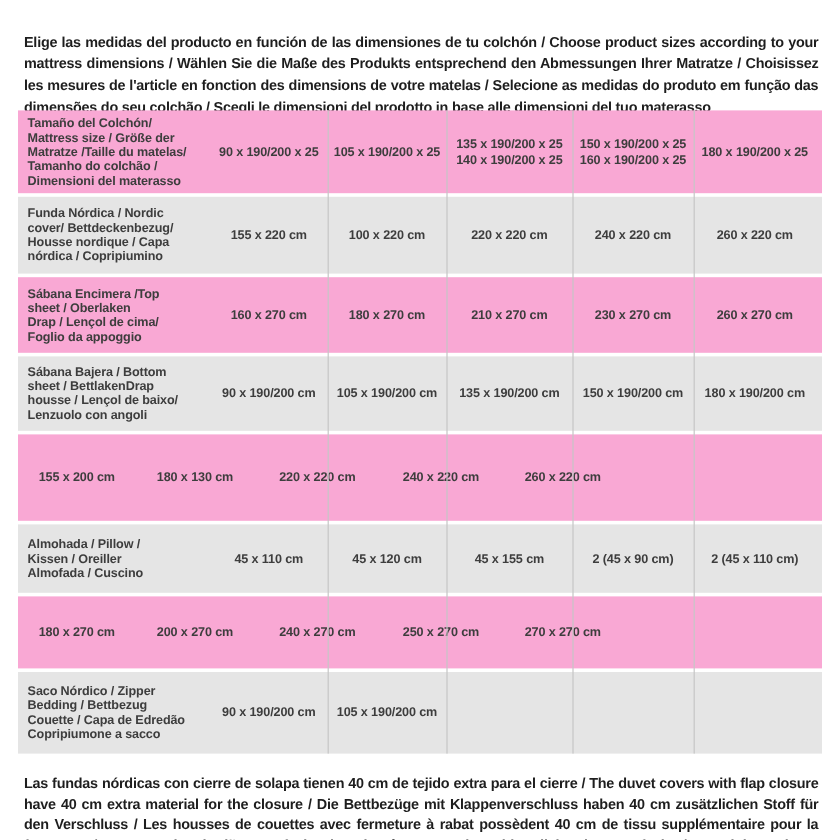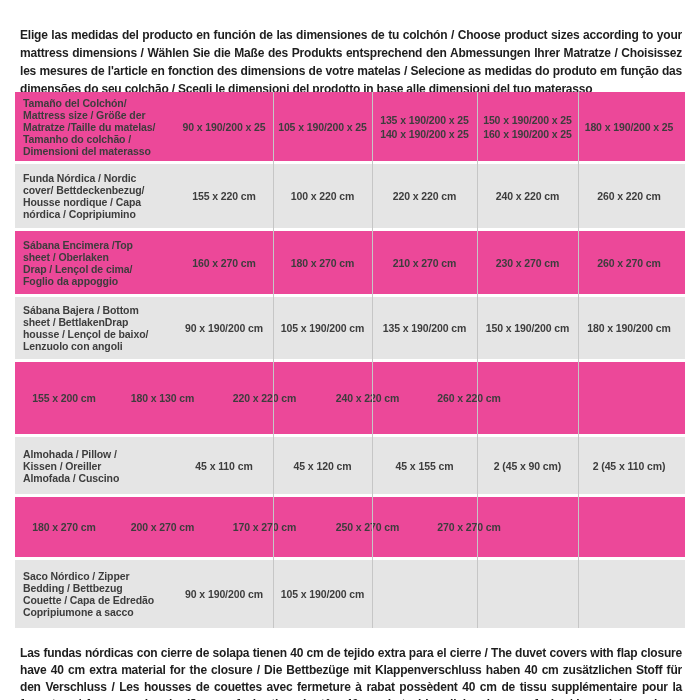--- a/index.html
+++ b/index.html
@@ -12,21 +12,21 @@
   }
   .intro-text{
     position:absolute;left:20px;top:14px;width:662px;
     font-size:12px;font-weight:bold;color:#1e1e1e;
     line-height:18px;text-align:justify;letter-spacing:-0.2px;
   }
   .size-table{
     position:absolute;left:15px;top:92px;width:670px;
   }
   .t-row{display:flex;margin-bottom:3px;}
-  .t-row.shaded{background:#ec4899;}
+  .t-row.shaded{background:#f9a8d4;}
   .t-row.plain{background:#e5e5e5;}
   .label-cell{
     width:160px;box-sizing:border-box;
     display:flex;align-items:center;
     padding-left:8px;padding-right:2px;
     font-size:10.5px;font-weight:bold;line-height:12px;
     color:#3d3d3d;white-space:pre-line;letter-spacing:-0.1px;
   }
   .data-cell{
     box-sizing:border-box;
@@ -126,21 +126,21 @@
       <div class="data-cell c1">45 x 110 cm</div>
       <div class="data-cell c2">45 x 120 cm</div>
       <div class="data-cell c3">45 x 155 cm</div>
       <div class="data-cell c4">2 (45 x 90 cm)</div>
       <div class="data-cell c5">2 (45 x 110 cm)</div>
     </div>
 
     <div class="t-row shaded rh6">
       <div class="data-cell c1">180 x 270 cm</div>
       <div class="data-cell c2">200 x 270 cm</div>
-      <div class="data-cell c3">170 x 270 cm</div>
+      <div class="data-cell c3">240 x 270 cm</div>
       <div class="data-cell c4">250 x 270 cm</div>
       <div class="data-cell c5">270 x 270 cm</div>
     </div>
 
     <div class="t-row plain rh7">
       <div class="label-cell">Saco Nórdico / Zipper
 Bedding / Bettbezug
 Couette  / Capa de Edredão
 Copripiumone a sacco</div>
       <div class="data-cell c1">90 x 190/200 cm</div>

